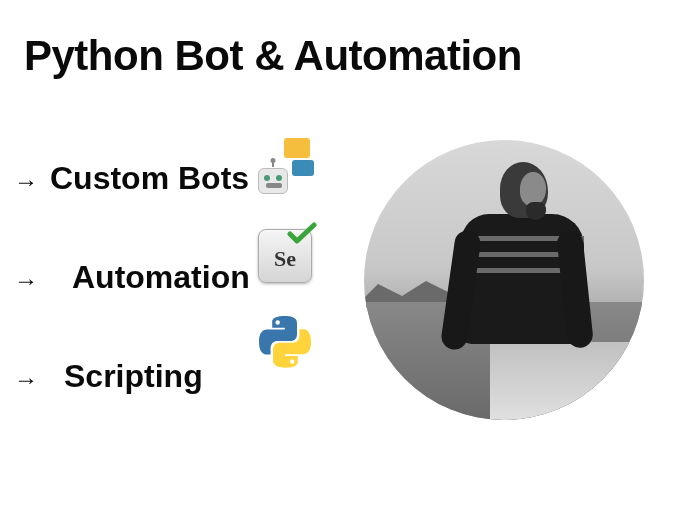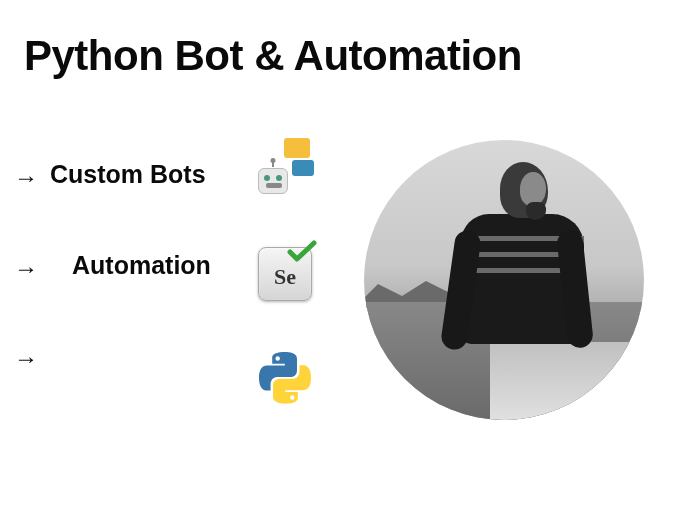--- a/index.html
+++ b/index.html
@@ -33,40 +33,40 @@
       align-items: center;
       gap: 10px;
     }
     .arrow {
       font-size: 24px;
       font-weight: 900;
       color: #0a0a0a;
       width: 26px;
     }
     .feature-label {
-      font-size: 25px;
+      font-size: 32px;
       font-weight: 700;
       color: #0a0a0a;
     }
     .feature-label.indent1 { margin-left: 22px; }
     .feature-label.indent2 { margin-left: 14px; }
     .icon-slot {
       width: 60px;
       height: 60px;
       display: flex;
       align-items: center;
       justify-content: center;
     }
     .icon-col {
       position: absolute;
       left: 255px;
       top: 140px;
       display: flex;
       flex-direction: column;
-      gap: 44px;
+      gap: 26px;
     }
     
     .chatbot-icon {
       position: relative;
       width: 58px;
       height: 56px;
     }
     .robot-head {
       position: absolute;
       bottom: 4px;
@@ -305,20 +305,21 @@
   <div class="feature-row">
     <span class="arrow">→</span>
     <span class="feature-label">Custom Bots</span>
   </div>
   <div class="feature-row">
     <span class="arrow">→</span>
     <span class="feature-label indent1">Automation</span>
   </div>
   <div class="feature-row">
     <span class="arrow">→</span>
+    <span class="feature-label indent2">Scripting</span>
   </div>
 </div>
 
 <div class="icon-col">
   <div class="icon-slot">
     <div class="chatbot-icon">
       <div class="speech1"></div>
       <div class="speech2"></div>
       <div class="robot-head">
         <div class="robot-eye l"></div>

